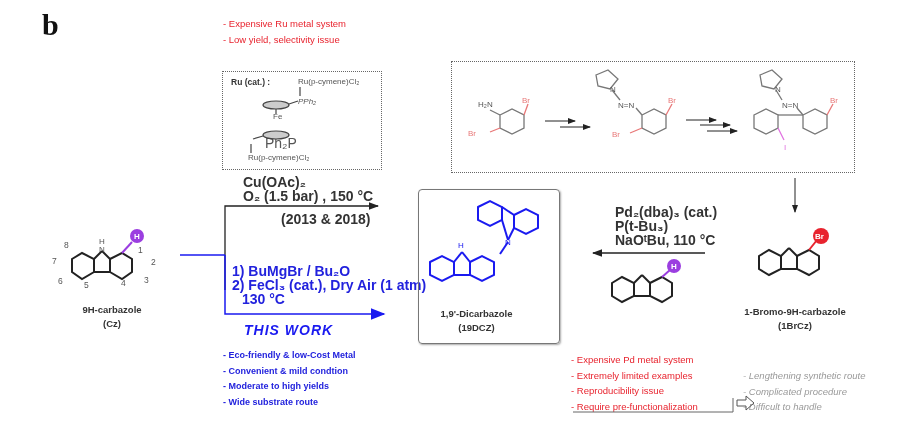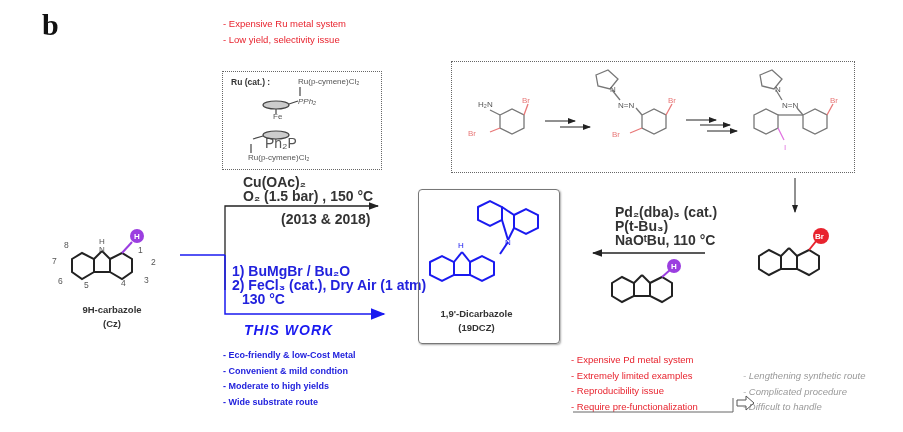--- a/index.html
+++ b/index.html
@@ -65,20 +65,22 @@
   <div>(19DCZ)</div>
 </div>
 
 <div class="abs cond" style="left:615px; top:205px;">
   <div>Pd₂(dba)₃ (cat.)</div>
   <div>P(t-Bu₃)</div>
   <div>NaOᵗBu, 110 °C</div>
 </div>
 
 <div class="abs mol-label" style="left:730px; top:305px; width:130px;">
+  <div>1-Bromo-9H-carbazole</div>
+  <div>(1BrCz)</div>
 </div>
 
 <div class="abs red-list" style="left:571px; top:352px;">
   <div>- Expensive Pd metal system</div>
   <div>- Extremely limited examples</div>
   <div>- Reproducibility issue</div>
   <div>- Require pre-functionalization</div>
 </div>
 <div class="abs gray-list" style="left:743px; top:368px;">
   <div>- Lengthening synthetic route</div>

